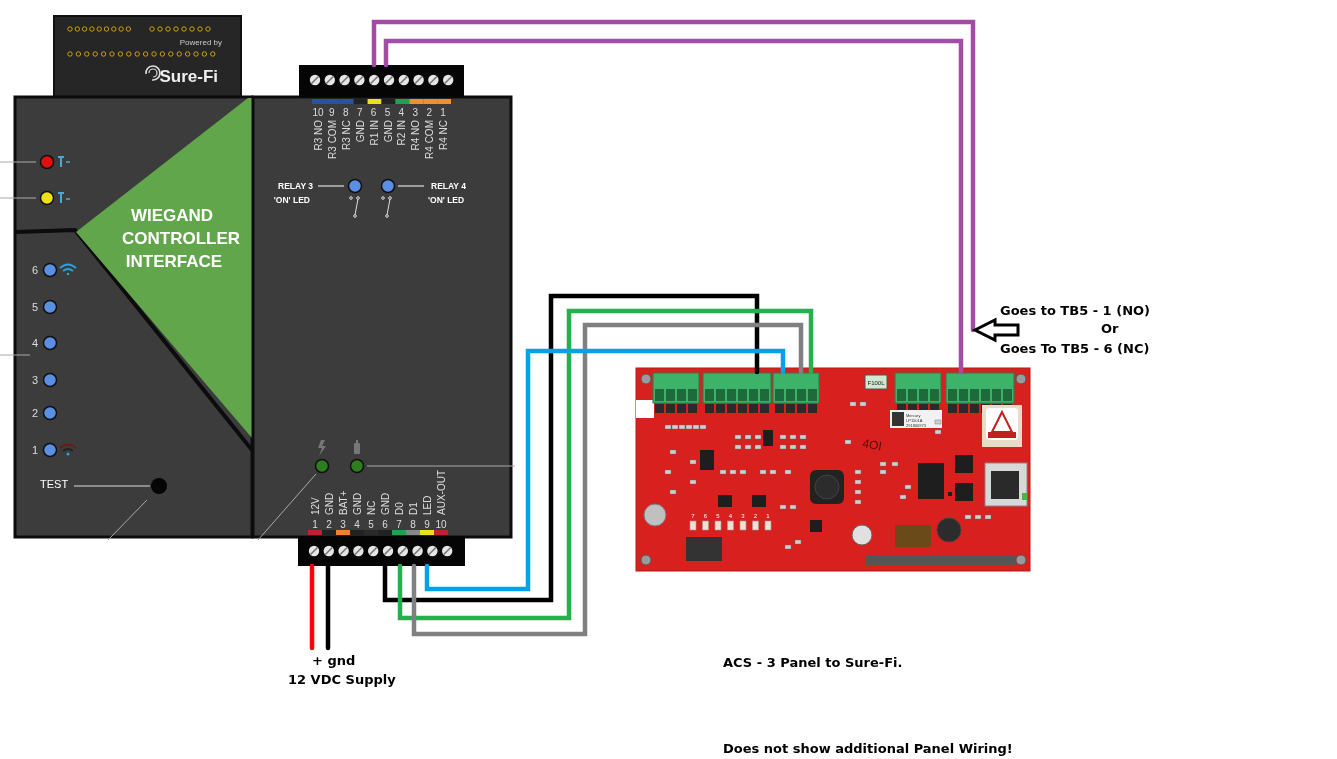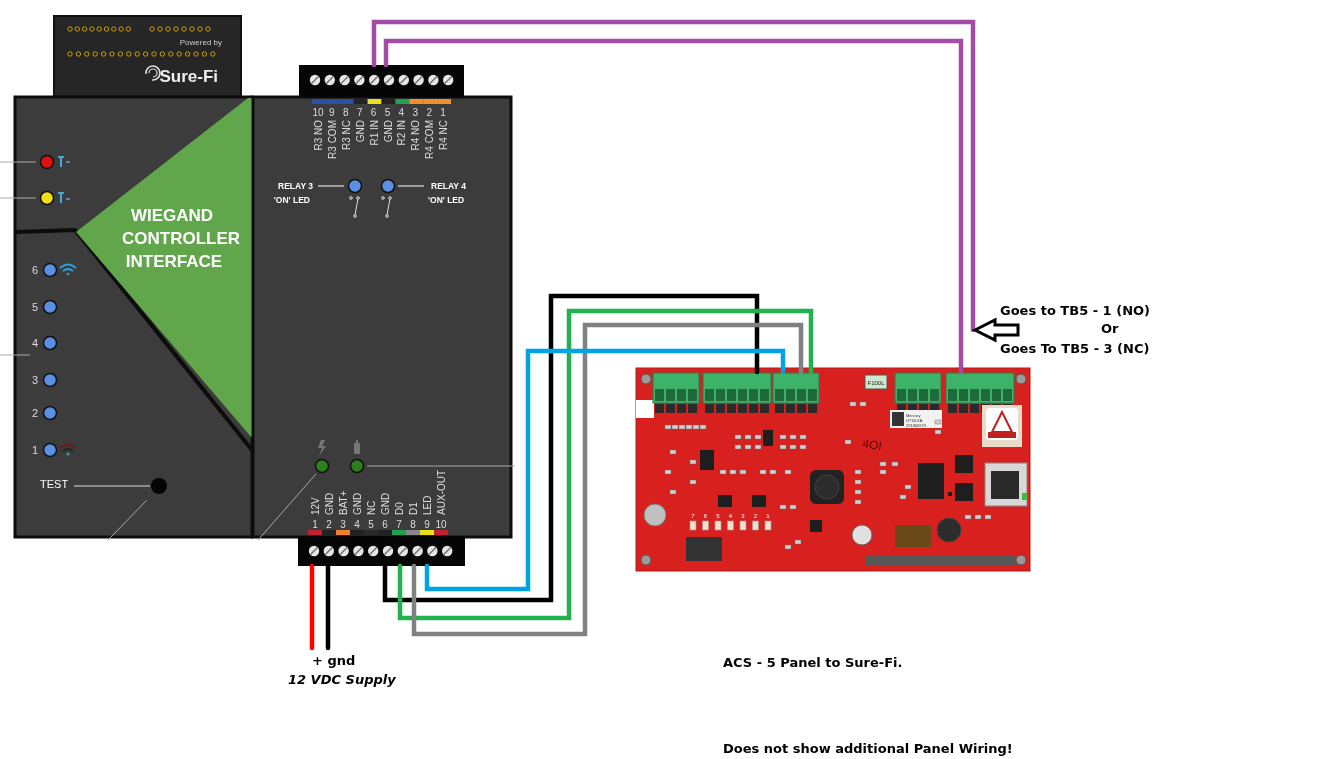--- a/index.html
+++ b/index.html
@@ -462,17 +462,17 @@
     <polyline id="w-blue" points="427,566 427,589 528,589 528,351 783,351 783,372" stroke-width="4.5" stroke="#00a2e8"></polyline>
   </g>
 
   <g>
     <polygon points="975,330 995,320 995,325 1018,325 1018,335 995,335 995,340" fill="#ffffff" stroke="#000" stroke-width="3" stroke-linejoin="miter"></polygon>
   </g>
 </svg>
 
 <div class="note" style="left:1000px; top:303px;">Goes to TB5 - 1 (NO)</div>
 <div class="note" style="left:1056px; top:321px;margin-left:45px;">Or</div>
-<div class="note" style="left:1000px; top:341px;">Goes To TB5 - 3 (NC)</div>
+<div class="note" style="left:1000px; top:341px;">Goes To TB5 - 6 (NC)</div>
 <div class="note" style="left:312px; top:653px;">+  gnd</div>
-<div class="note" style="left:288px; top:672px;font-style:italic;">12 VDC Supply</div>
-<div class="note" style="left:723px; top:655px;">ACS - 5 Panel to Sure-Fi.</div>
+<div class="note" style="left:288px; top:672px;">12 VDC Supply</div>
+<div class="note" style="left:723px; top:655px;">ACS - 3 Panel to Sure-Fi.</div>
 <div class="note" style="left:723px; top:693px;margin-top:48px;">Does not show additional Panel Wiring!</div>
 
 </body></html>

